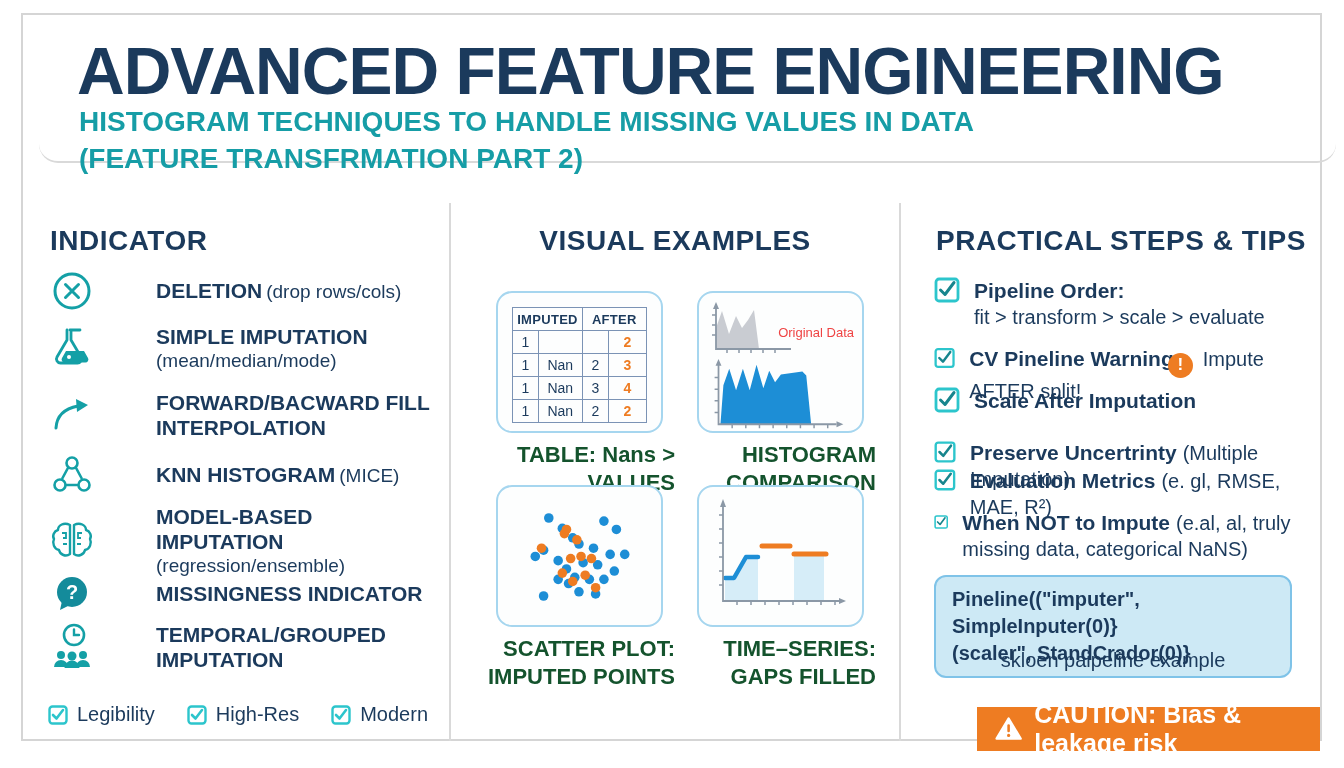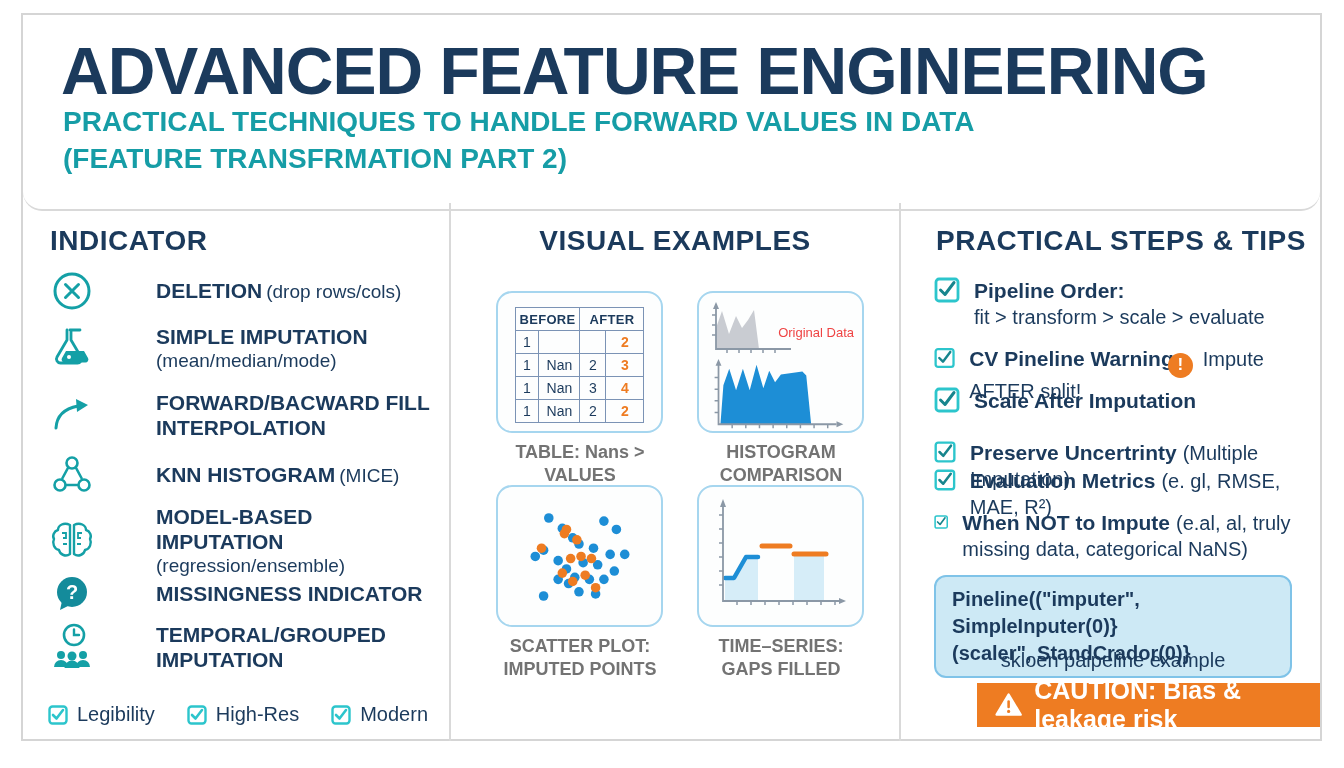--- a/index.html
+++ b/index.html
@@ -1,18 +1,18 @@
 <!DOCTYPE html>
 <html><head>
 <meta charset="utf-8">
 <style>
   * { margin:0; padding:0; box-sizing:border-box; }
   html,body { width:1344px; height:768px; background:#ffffff; font-family:"Liberation Sans", sans-serif; overflow:hidden; }
   .frame { position:absolute; left:21px; top:13px; width:1301px; height:728px; background:#ffffff; border:2px solid #d5d5d5; }
-  .header { position:absolute; left:0; top:0; width:100%; height:196px; border-bottom:2px solid #d9d9d9;border-radius:19px; }
+  .header { position:absolute; left:16px; top:0; width:100%; height:148px; border-bottom:2px solid #d9d9d9;border-radius:19px; }
   .title { position:absolute; left:38px; top:18px; font-size:66px; font-weight:bold; letter-spacing:-1px; color:#1b3a5c; }
   .subtitle { position:absolute; left:40px; top:88px; font-size:28px; font-weight:bold; color:#169da6; line-height:1.33; }
   .cols { position:absolute; left:0; top:188px; width:100%; height:538px; }
   .col { position:absolute; top:0; height:538px; }
   .col-left { left:0; width:426px; }
   .col-mid { left:426px; width:450px; border-left:2px solid #d9d9d9; }
   .col-right { left:876px; width:421px; border-left:2px solid #d9d9d9; }
   .col-head { position:absolute; top:22px; font-size:28px; font-weight:bold; color:#1b3a5c; letter-spacing:0.5px; }
   .col-left .col-head { left:27px; }
   .col-mid .col-head { left:0; width:100%; text-align:center; }
@@ -23,55 +23,55 @@
   .titem .ticon { flex:0 0 48px; display:flex; justify-content:center; }
   .titem .ttext { color:#1b3a5c; line-height:1.18;margin-left:46px; }
   .titem .tbold { font-size:21px; font-weight:bold; }
   .titem .tsuffix { font-size:19px; font-weight:normal; margin-left:4px; }
   .titem .tsub { font-size:19px; font-weight:normal; }
   .tags { position:absolute; left:25px; top:500px; display:flex; gap:32px; align-items:center; }
   .tag { display:flex; align-items:center; gap:9px; font-size:20px; color:#1b3a5c; }
 
   
   .card { position:absolute; width:167px; height:142px; border:2.5px solid #a6d6ef; border-radius:16px; background:#fdfefe; }
-  .caption { position:absolute; width:190px; text-align:center; font-size:18px; font-weight:bold; color:#737373; line-height:1.25; }
+  .caption { position:absolute; width:190px; text-align:right; font-size:22px; font-weight:bold; color:#14532d; line-height:1.25; }
   table.mini { border-collapse:collapse; margin:14px auto 0 auto; }
   table.mini th, table.mini td { border:1.5px solid #7b93b5; color:#1b3a5c; text-align:center; padding:0 4px; height:23px; font-size:14px; }
   table.mini th { font-weight:bold; font-size:13px; letter-spacing:0.3px; }
   table.mini td.orange { color:#ee7c22; font-weight:bold; }
   table.mini td.c1 { min-width:22px; } table.mini td.c2 { min-width:38px; }
   table.mini td.c3 { min-width:26px; } table.mini td.c4 { min-width:38px; }
   .hist-label { position:absolute; right:8px; top:32px; font-size:13px; color:#ef4444; }
 
   
   .ritem { position:absolute; left:33px; right:16px; display:flex; align-items:flex-start; gap:14px; }
   .ritem .rtext { font-size:20px; color:#1b3a5c; line-height:1.3; }
   .ritem .rbold { font-weight:bold; font-size:21px; }
   .ritem .rrest { font-weight:normal; margin-left:6px; }
   .ritem .rline2 { font-weight:normal; }
   .warnball { display:inline-flex; width:25px; height:25px; border-radius:50%; background:#ee7c22; color:#fff;
               font-weight:bold; font-size:17px; align-items:center; justify-content:center; vertical-align:-4px; margin:0 4px 0 -6px; }
   .codebox { position:absolute; left:33px; right:28px; top:372px; background:#cde9f5; border:2px solid #7fc3e8; border-radius:12px;
              padding:9px 16px; font-size:20px; font-weight:bold; color:#1b3a5c; line-height:1.35; }
   .codecap { position:absolute; left:33px; right:28px; top:446px; text-align:center; font-size:20px; color:#1b3a5c; }
-  .banner { position:absolute; left:76px; right:0; top:480px; height:44px; background:#ee7c22; display:flex; align-items:center;
+  .banner { position:absolute; left:76px; right:0; top:504px; height:44px; background:#ee7c22; display:flex; align-items:center;
             gap:12px; padding-left:18px; color:#ffffff; font-size:25px; font-weight:bold; }
 
   .cb { display:inline-block; }
   svg { display:block; }
 </style>
 </head>
 <body>
 
 <div class="frame">
 
   <div class="header">
     <div class="title">ADVANCED FEATURE ENGINEERING</div>
     <div class="subtitle">
-      <div>PRACTICAL TECHNIQUES TO HANDLE FORWARD VALUES IN DATA</div>
+      <div>HISTOGRAM TECHNIQUES TO HANDLE MISSING VALUES IN DATA</div>
       <div>(FEATURE TRANSFRMATION PART 2)</div>
     </div>
   </div>
 
   <div class="cols">
 
     <div class="col col-left">
       <div class="col-head">INDICATOR</div>
 
       <div class="titem" style="top:66px;">
@@ -181,21 +181,21 @@
       </div>
     </div>
 
     <div class="col col-mid">
       <div class="col-head">VISUAL EXAMPLES</div>
 
       <div class="card" style="left:45px; top:88px;">
         <table class="mini">
           <tbody>
               <tr>
-            <th colspan="2">BEFORE</th>
+            <th colspan="2">IMPUTED</th>
             <th colspan="2">AFTER</th>
           </tr>
           <tr>
             <td class="c1">1</td>
             <td class="c2"></td>
             <td class="c3"></td>
             <td class="c4 orange">2</td>
           </tr>
           <tr>
             <td class="c1">1</td>

